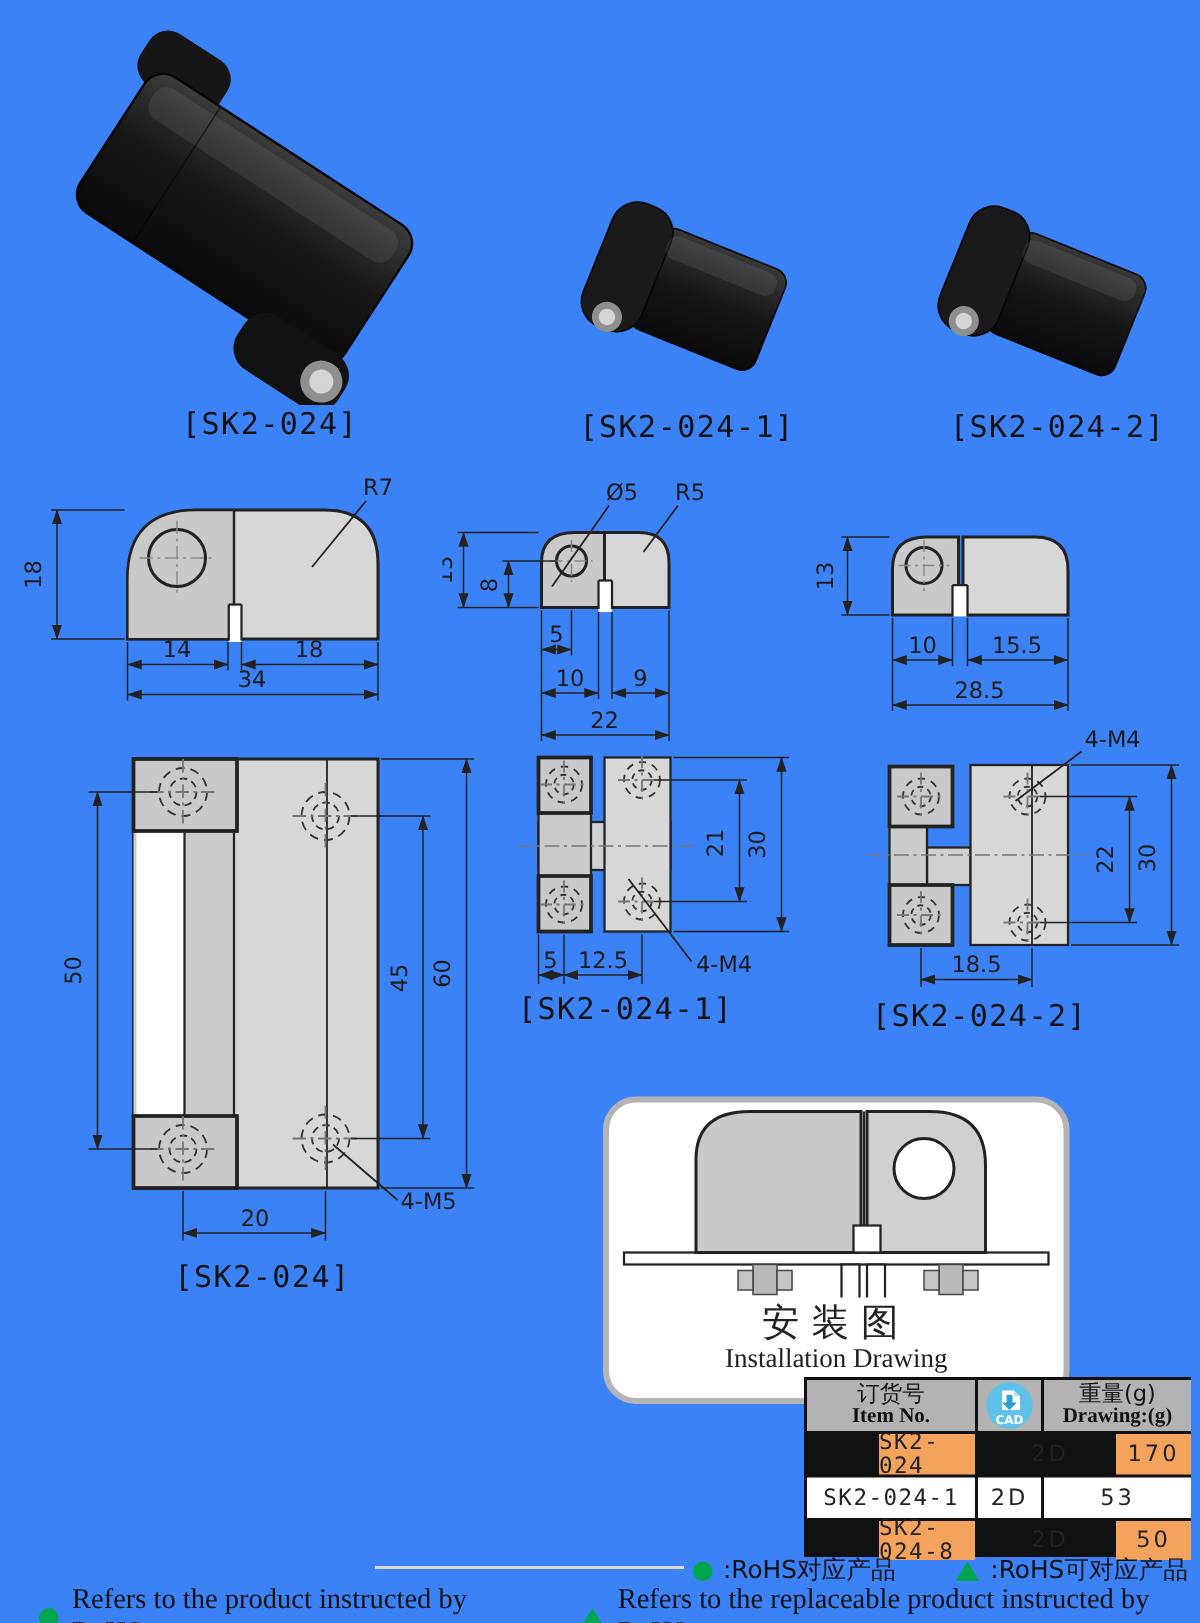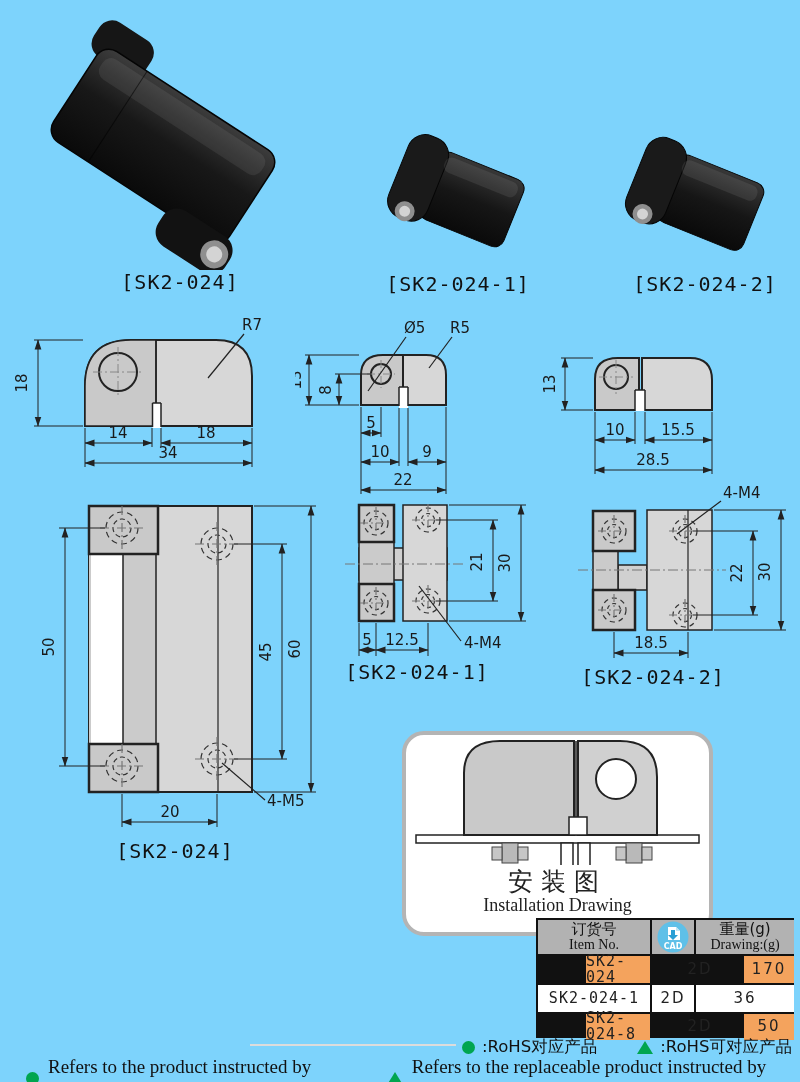--- a/index.html
+++ b/index.html
@@ -1,16 +1,16 @@
 <!DOCTYPE html>
 <html><head>
 <meta charset="utf-8">
 <style>
   html,body{margin:0;padding:0;background:#fff;}
-  .page{position:relative;width:800px;height:1082px;background:#7dd3fc;overflow:hidden;
+  .page{position:relative;width:800px;height:1082px;background:#3b82f6;overflow:hidden;
         font-family:"DejaVu Sans",sans-serif;color:#1a1a1a;}
   .abs{position:absolute;}
   .plabel{position:absolute;width:190px;text-align:center;
           font-family:"DejaVu Sans Mono",monospace;font-size:20px;color:#111;letter-spacing:1px;}
   svg text{font-family:"DejaVu Sans",sans-serif;font-size:15px;fill:#1a1a1a;}
   svg text.partlbl{font-family:"DejaVu Sans Mono",monospace;font-size:20px;fill:#111;letter-spacing:1px;}
   
   .inst-box{position:absolute;left:402px;top:731px;width:311px;height:205px;
             border:4px solid #b4b4b4;border-radius:22px;background:#fff;box-sizing:border-box;}
   .inst-zh{position:absolute;left:0;top:130px;width:100%;text-align:center;
@@ -19,21 +19,21 @@
            font-family:"Liberation Serif",serif;font-size:18px;color:#222;}
   
   .spec-table{position:absolute;left:536px;top:918px;width:258px;height:120px;
               background:#111;border:2px solid #111;box-sizing:border-box;
               display:grid;grid-template-columns:112px 42px 98px;grid-template-rows:34px 27px 27px 26px;gap:2px;}
   .cell{display:flex;align-items:center;justify-content:center;flex-direction:column;line-height:1.05;}
   .cell.head{background:#b2b2b2;}
   .cell.orange{background:#f4a35d;margin-left:48px;}
   .cell.white{background:#ffffff;}
   .h-zh{font-size:15px;color:#111;}
-  .h-en{font-family:"Liberation Serif",serif;font-size:14px;color:#111;}
+  .h-en{font-family:"Liberation Serif",serif;font-size:14px;color:#111;font-weight:bold;}
   .item-txt{font-family:"DejaVu Sans Mono",monospace;font-size:15px;letter-spacing:1px;color:#222;}
   .num-txt{font-size:15px;letter-spacing:2px;color:#222;}
   
   .legend-zh{position:absolute;top:1036px;right:8px;display:flex;align-items:center;gap:7px;
              font-size:16.5px;color:#111;}
   .legend-en{position:absolute;top:1056px;left:26px;right:8px;display:flex;align-items:center;gap:9px;
              font-family:"Liberation Serif",serif;font-size:19px;color:#111;}
   .dot{width:13px;height:13px;border-radius:50%;background:#00a550;display:inline-block;flex:none;}
   .tri{width:0;height:0;border-left:8px solid transparent;border-right:8px solid transparent;
        border-bottom:13px solid #00a550;display:inline-block;flex:none;}
@@ -461,21 +461,21 @@
         <span class="num-txt">170</span>
       </div>
 
     <div class="cell white">
         <span class="item-txt">SK2-024-1</span>
       </div>
     <div class="cell white">
         <span class="num-txt">2D</span>
       </div>
     <div class="cell white">
-        <span class="num-txt">36</span>
+        <span class="num-txt">53</span>
       </div>
 
     <div class="cell orange">
         <span class="item-txt">SK2-024-8</span>
       </div>
     <div class="cell orange">
         <span class="num-txt">2D</span>
       </div>
     <div class="cell orange">
         <span class="num-txt">50</span>

